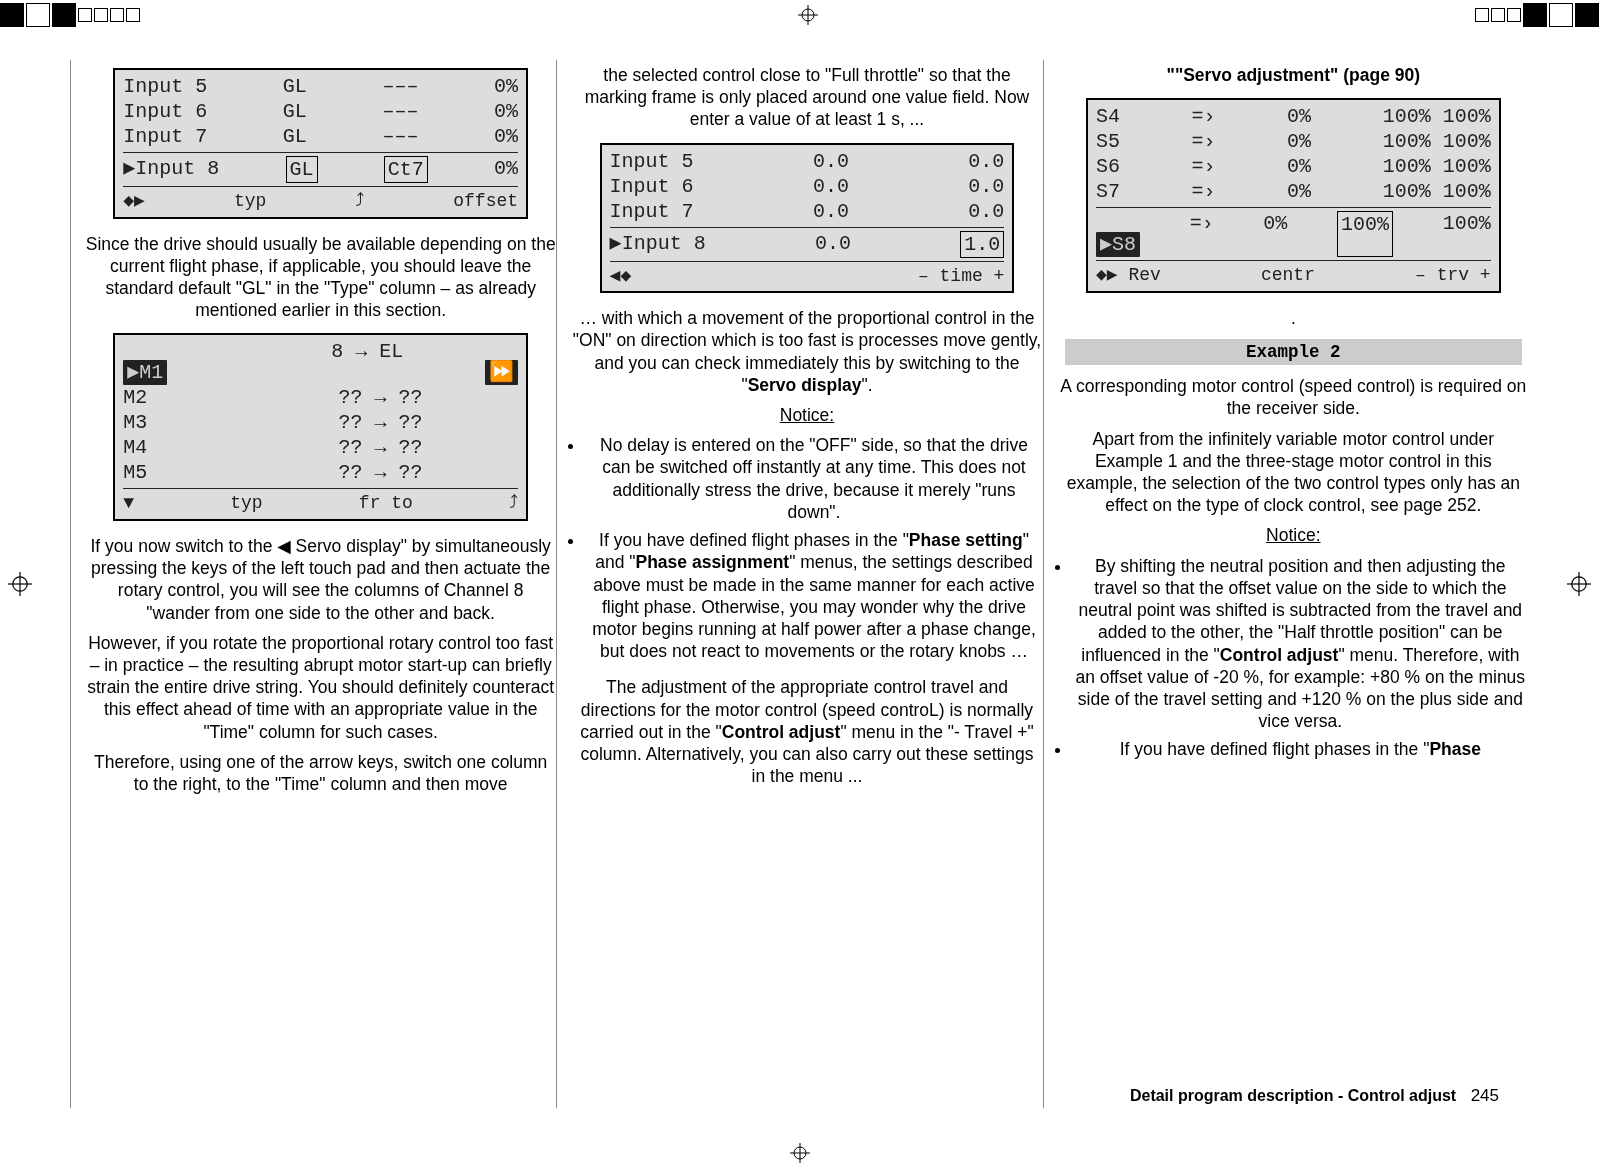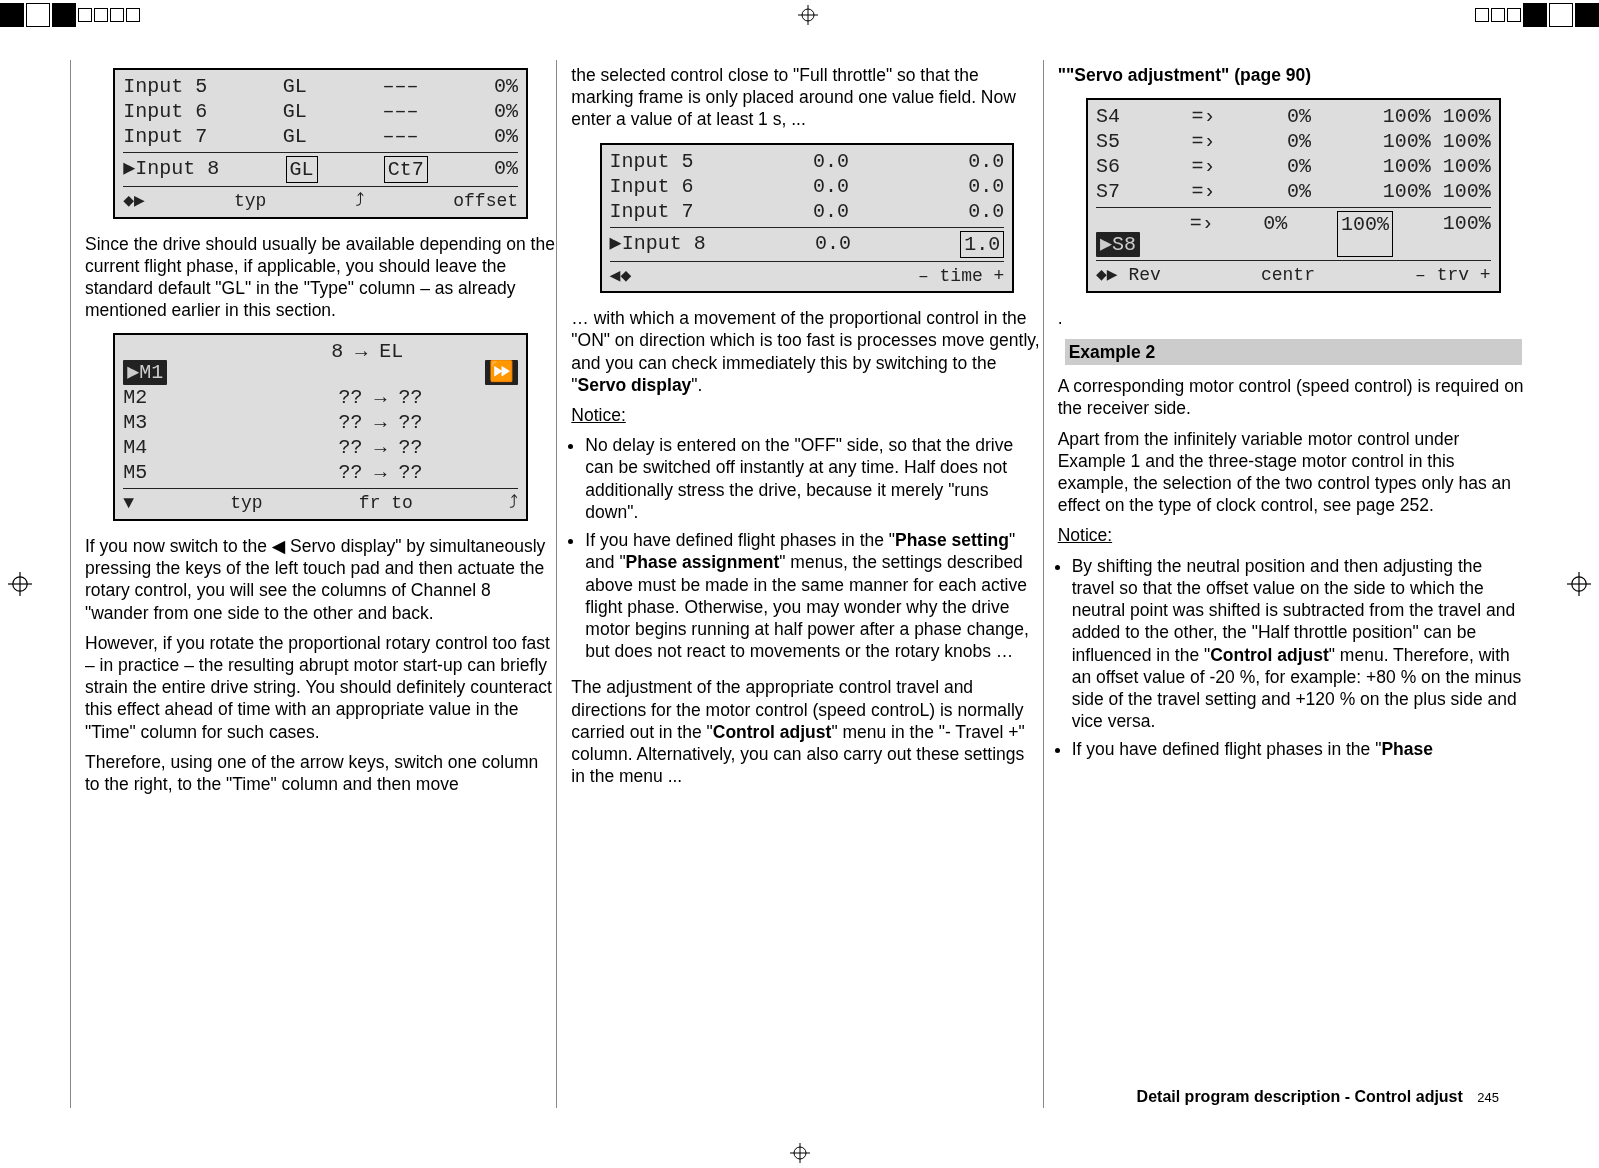--- a/index.html
+++ b/index.html
@@ -40,20 +40,21 @@
   }
   .side-reg.left { left: 8px; }
   .side-reg.right { right: 8px; }
 
   .page {
     position: absolute;
     top: 60px; left: 70px; right: 70px; bottom: 60px;
     display: flex;
     font-size: 17.5px;
     line-height: 1.27;
+    text-align: center;
   }
   .col {
     flex: 1;
     border-left: 1px solid #888;
     padding-left: 14px;
     display: flex;
     flex-direction: column;
   }
   .col p { margin: 4px 0; }
   .col ul { margin: 4px 0 4px 14px; padding: 0; }
@@ -90,27 +91,28 @@
     margin: 3px 0;
   }
   .lcd .footer { display: flex; justify-content: space-between; font-size: 18px; }
 
   .footer-line {
     position: absolute;
     bottom: 62px;
     right: 100px;
     font-size: 16px;
   }
-  .footer-num { font-size: 13px; margin-left: 10px; }
+  .footer-num { font-size: 17px; margin-left: 10px; }
 
   .example-hdr {
     background: #ccc;
     font-weight: bold;
     padding: 2px 4px;
     margin: 6px 7px;
+    font-family: Liberation Mono, monospace;
   }
   .sub-hdr { font-weight: bold; margin-top: 6px; }
 </style>
 </head>
 <body>
 
 <div class="crop-marks-top">
   <div class="crop-group">
     <div class="crop-box filled"></div>
     <div class="crop-box"></div>
@@ -212,21 +214,21 @@
       <hr>
       <div class="footer">
           <span>◀◆</span>
           <span></span>
           <span>– time +</span>
         </div>
     </div>
     <p><span>… with which a movement of the proportional control in the "ON" on direction which is too fast is processes move gently, and you can check immediately this by switching to the "</span><span class="b">Servo display</span><span>".</span></p>
     <p class="em" style="text-decoration:underline">Notice:</p>
     <ul class="em">
-      <li>No delay is entered on the "OFF" side, so that the drive can be switched off instantly at any time. Half does not additionally stress the drive, because it merely "runs down".</li>
+      <li>No delay is entered on the "OFF" side, so that the drive can be switched off instantly at any time. This does not additionally stress the drive, because it merely "runs down".</li>
       <li><span>If you have defined flight phases in the "</span><span class="b">Phase setting</span><span>" and "</span><span class="b">Phase assignment</span><span>" menus, the settings described above must be made in the same manner for each active flight phase. Otherwise, you may wonder why the drive motor begins running at half power after a phase change, but does not react to movements or the rotary knobs …</span></li>
     </ul>
     <p><span>The adjustment of the appropriate control travel and directions for the motor control (speed controL) is normally carried out in the "</span><span class="b">Control adjust</span><span>" menu in the "- Travel +" column. Alternatively, you can also carry out these settings in the menu ...</span></p>
   </div>
 
   <div class="col">
     <p class="b">""Servo adjustment" (page 90)</p>
     <div class="lcd">
       <div class="row"><span>S4</span><span>=›</span><span>0%</span><span>100% 100%</span></div>
       <div class="row"><span>S5</span><span>=›</span><span>0%</span><span>100% 100%</span></div>

